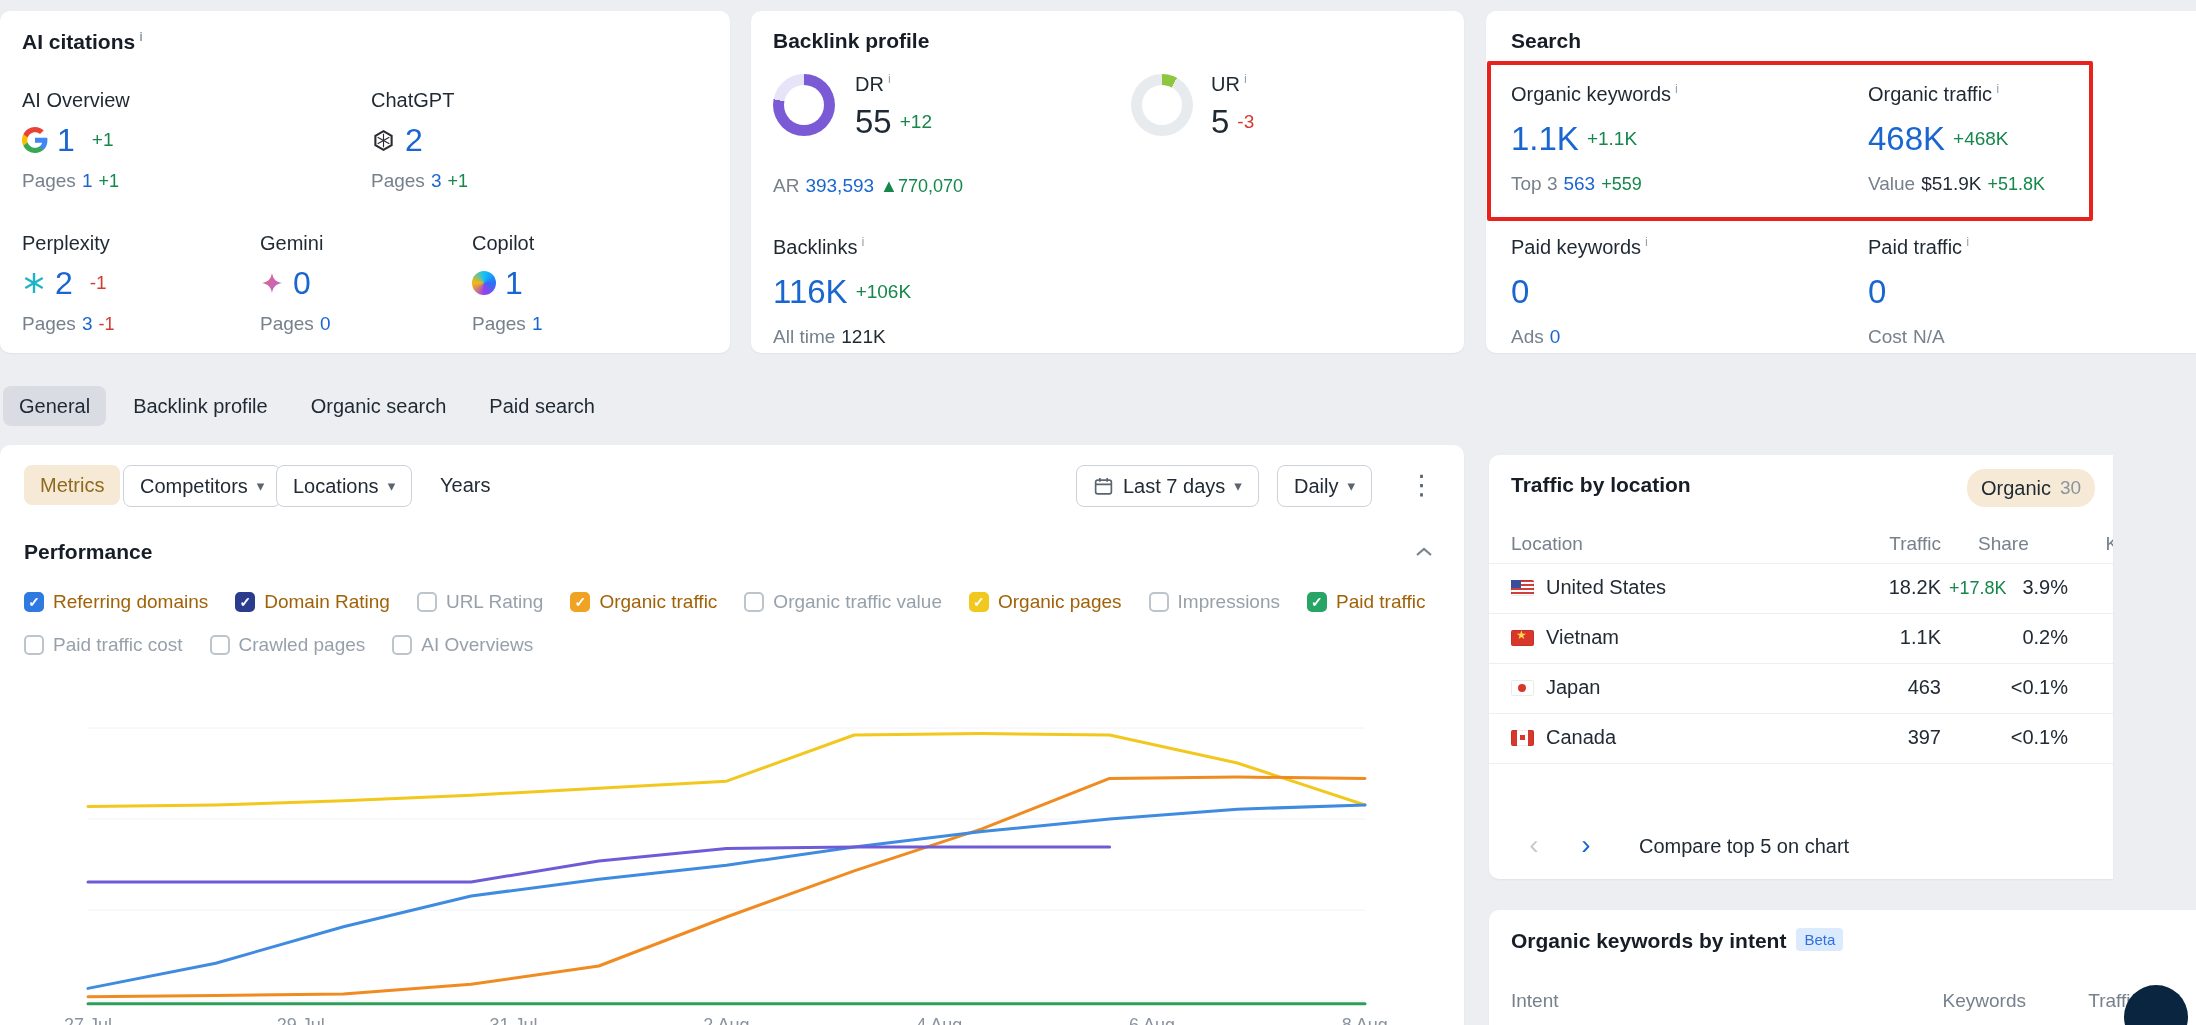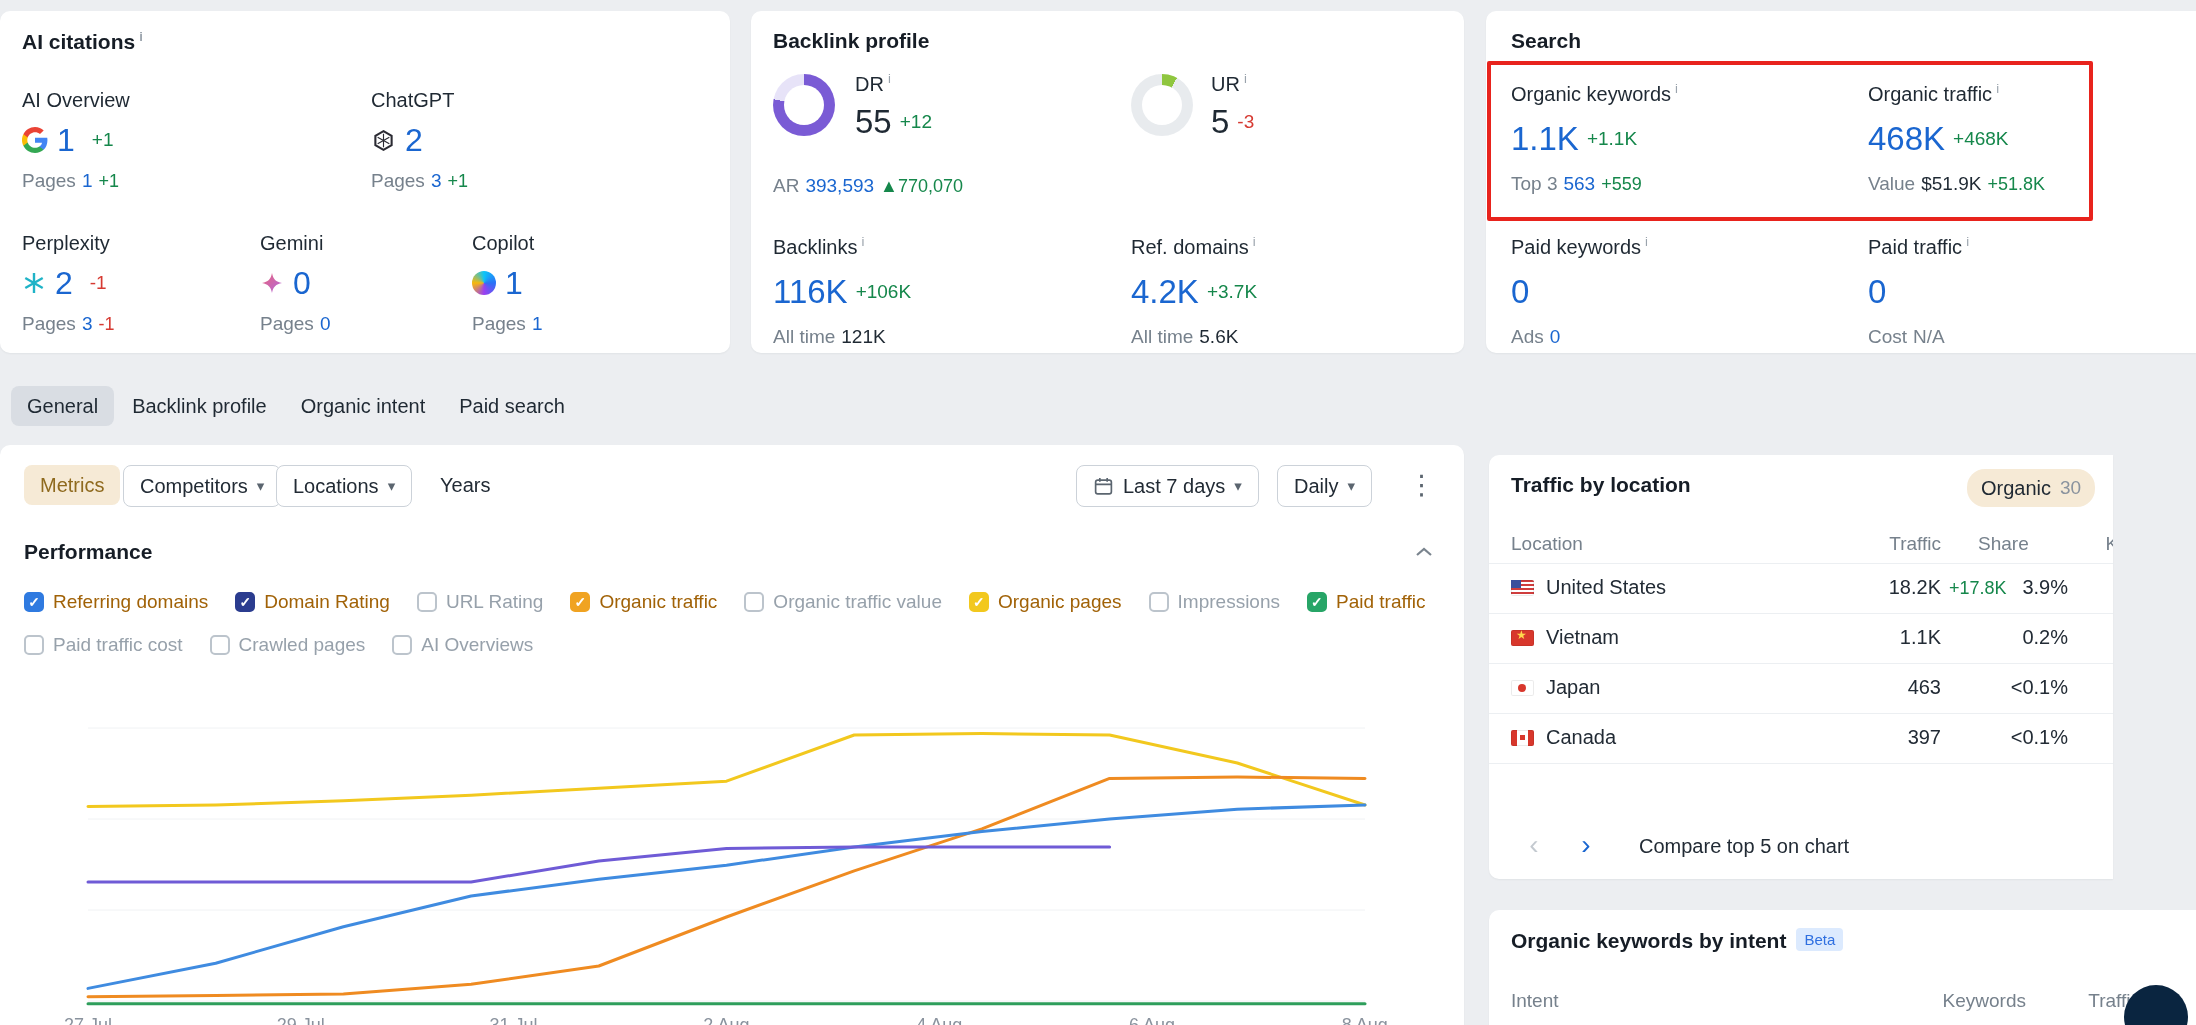--- a/index.html
+++ b/index.html
@@ -20,21 +20,21 @@
   .m-block{position:absolute}
   .m-block .vrow{display:flex;align-items:center;margin-top:13px;height:40px}
   .m-block .sub{margin-top:14px}
   .ai-item{position:absolute}
   .ai-item .vrow{display:flex;align-items:center;gap:9px;margin-top:10px;height:36px}
   .ai-item .big{font-size:32px}
   .ai-item .sub{margin-top:12px}
   .donut{width:62px;height:62px;border-radius:50%;position:relative;flex:none}
   .donut::after{content:"";position:absolute;inset:11px;background:#fff;border-radius:50%}
   
-  .tabbar{position:absolute;left:11px;top:386px;display:flex;align-items:flex-end;gap:2px}
+  .tabbar{position:absolute;left:3px;top:386px;display:flex;align-items:flex-end;gap:11px}
   .tab{height:40px;display:inline-flex;align-items:center;padding:0 16px;border-radius:8px;font-size:20px;color:#1f2933;cursor:pointer}
   .tab.selected{background:#d9dde3}
   
   .btn{position:absolute;display:inline-flex;align-items:center;height:40px;padding:0 16px;border:1.5px solid #ccd2d9;border-radius:8px;font-size:20px;color:#222b35;background:#fff;gap:9px;white-space:nowrap}
   .btn .chev{font-size:15px;color:#5b656f}
   .btn.accent{background:#f6ead6;border:none;color:#8f6a1e;font-weight:500}
   .btn.ghost{border:none}
   .kebab{position:absolute;font-size:27px;color:#5b656f;line-height:40px;padding:0 8px}
   
   .cbrow{position:absolute;left:24px;display:flex;align-items:center}
@@ -184,28 +184,20 @@
 
   <div class="m-block" style="left:22px;top:223px">
     <div class="lbl"><span>Backlinks</span><span class="info">i</span></div>
     <div class="vrow">
         <span class="big">116K</span>
         <span class="delta">+106K</span>
       </div>
     <div class="sub"><span>All time</span><span class="num-dark">121K</span></div>
   </div>
 
-  <div class="m-block" style="left:380px;top:223px">
-    <div class="lbl"><span>Ref. domains</span><span class="info">i</span></div>
-    <div class="vrow">
-        <span class="big">4.2K</span>
-        <span class="delta">+3.7K</span>
-      </div>
-    <div class="sub"><span>All time</span><span class="num-dark">5.6K</span></div>
-  </div>
 </div>
 
 <div class="card" style="left:1486px;top:11px;width:710px;height:342px;border-radius:10px 0 0 10px">
   <div class="ctitle" style="left:25px">Search</div>
 
   <div class="m-block" style="left:25px;top:70px">
     <div class="lbl"><span>Organic keywords</span><span class="info">i</span></div>
     <div class="vrow">
         <span class="big">1.1K</span>
         <span class="delta">+1.1K</span>
@@ -237,21 +229,21 @@
       </div>
     <div class="sub"><span>Cost</span><span class="num-gray">N/A</span></div>
   </div>
 </div>
 
 <div class="annotation" style="left:1487px;top:61px;width:598px;height:152px"></div>
 
 <div class="tabbar">
   <div class="tab selected">General</div>
   <div class="tab">Backlink profile</div>
-  <div class="tab">Organic intent</div>
+  <div class="tab">Organic search</div>
   <div class="tab">Paid search</div>
 </div>
 
 <div class="card" style="left:0;top:445px;width:1464px;height:640px;overflow:hidden">
 
   <div class="btn accent" style="left:24px;top:20px">
       <span>Metrics</span>
     </div>
   <div class="btn" style="left:123px;top:20px">
       <span>Competitors</span>

